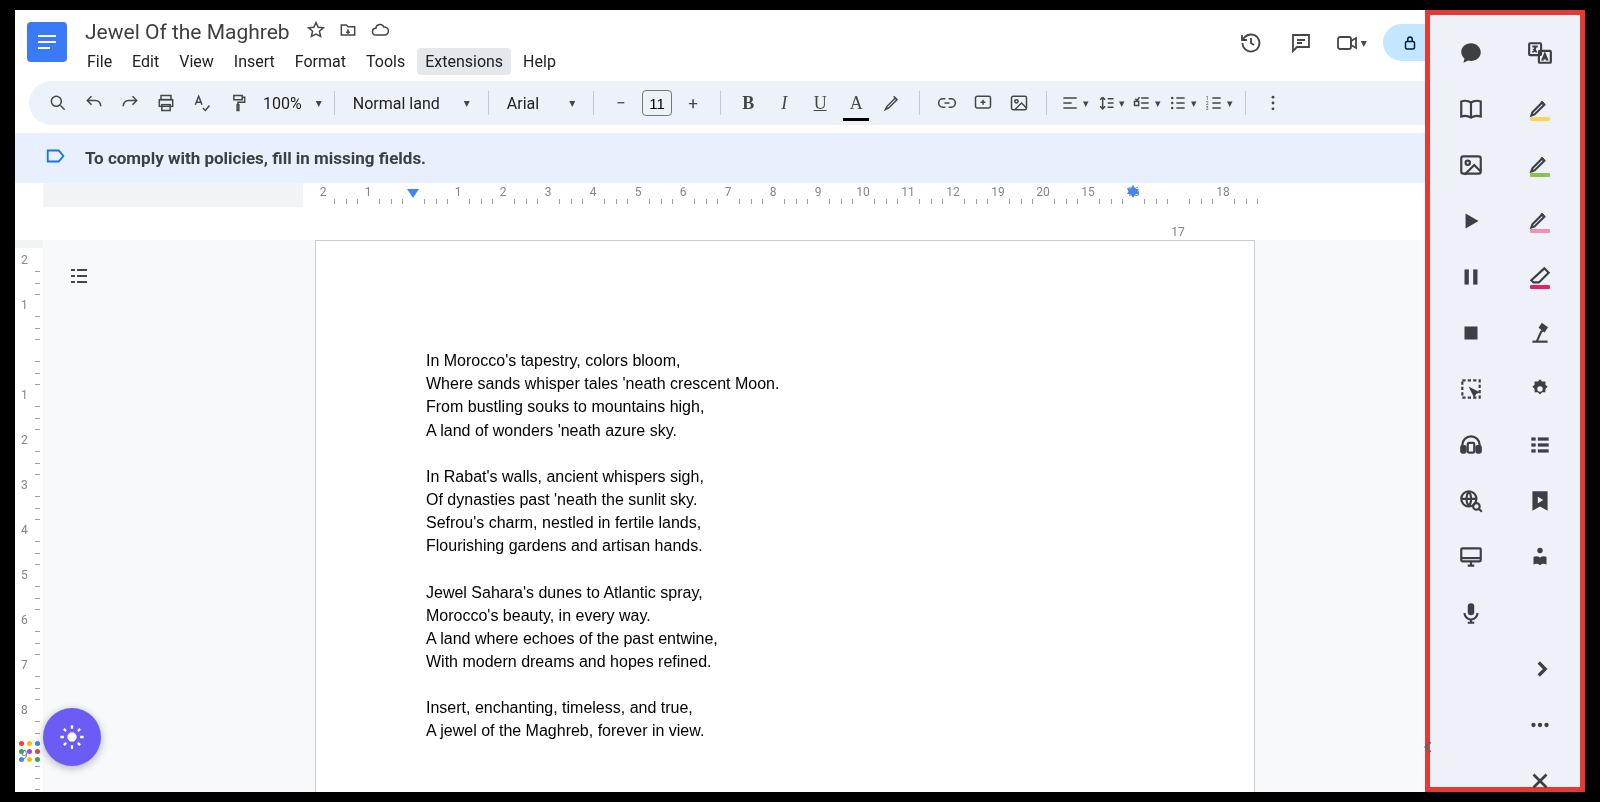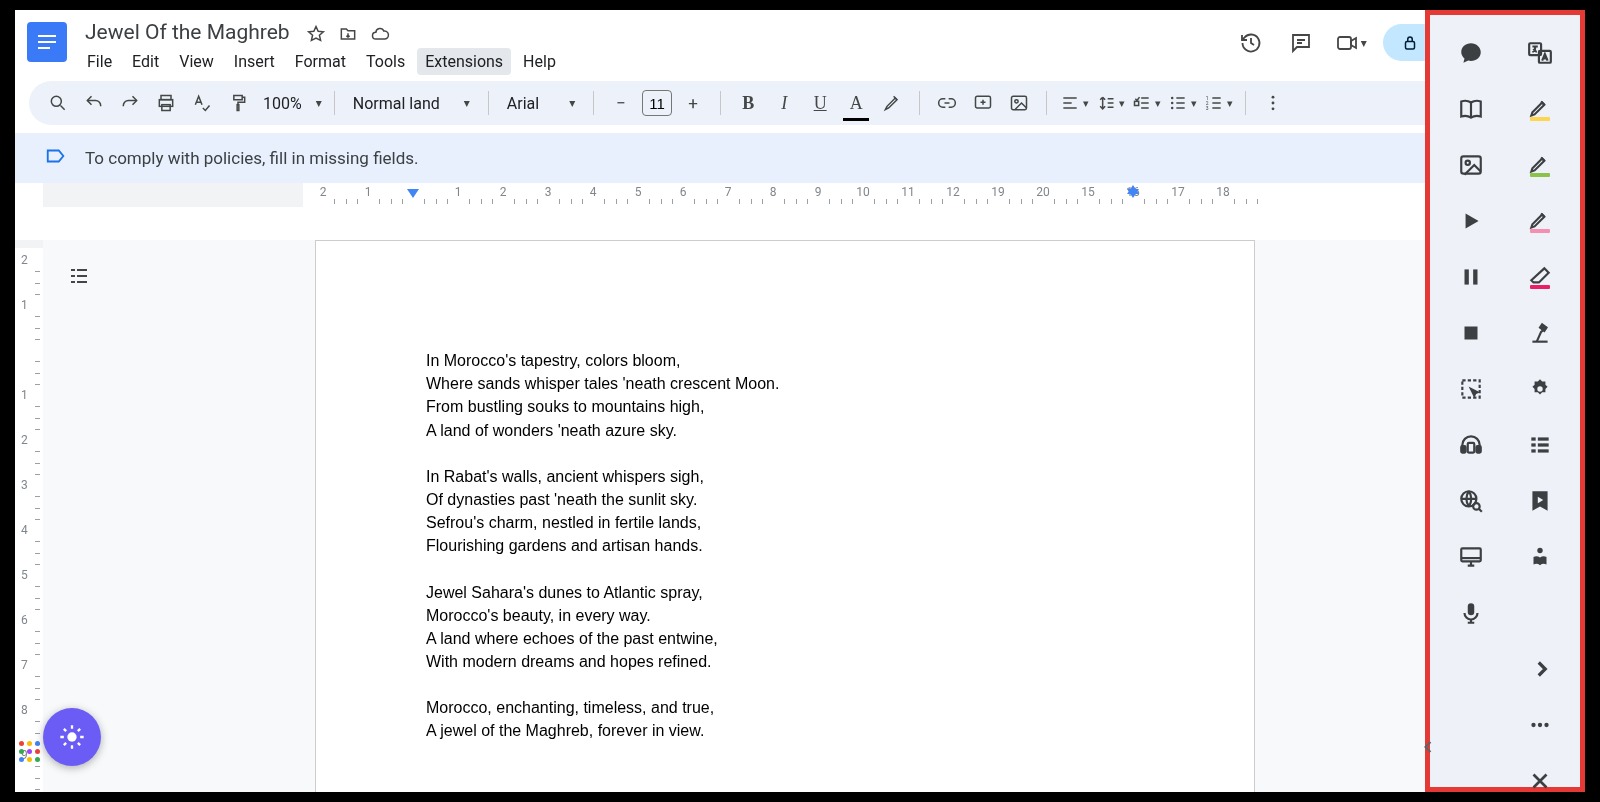--- a/index.html
+++ b/index.html
@@ -16,21 +16,21 @@
   html,body{margin:0;padding:0;height:100%;background:#000;font-family:"Google Sans",Roboto,Arial,sans-serif;color:var(--text);}
   .viewport{width:1600px;height:802px;position:relative;overflow:hidden;background:#000;}
   .app{position:absolute;left:15px;right:15px;top:10px;bottom:10px;background:#fff;overflow:hidden;}
   
   .header{display:flex;align-items:flex-start;padding:8px 12px 0 12px;gap:12px;}
   .doc-logo{width:40px;height:40px;background:#3b7af7;border-radius:4px;display:flex;align-items:center;justify-content:center;margin-top:4px;flex:0 0 auto;}
   .doc-logo span{width:18px;height:2px;background:#fff;position:relative;display:block;}
   .doc-logo span::before,.doc-logo span::after{content:"";position:absolute;left:0;height:2px;background:#fff;}
   .doc-logo span::before{top:-6px;width:18px;}
   .doc-logo span::after{top:6px;width:12px;}
-  .title-row{display:flex;align-items:flex-end;gap:8px;}
+  .title-row{display:flex;align-items:flex-start;gap:8px;}
   .doc-title{font-size:21px;color:#3c4043;padding:2px 6px;border-radius:4px;}
   .title-icon{color:var(--icon);width:24px;height:24px;display:flex;align-items:center;justify-content:center;cursor:pointer;}
   .title-icon svg{width:20px;height:20px;fill:none;stroke:currentColor;stroke-width:1.8;}
   .menubar{display:flex;gap:4px;margin-top:2px;}
   .menu-item{font-size:16px;color:var(--text);padding:4px 8px;border-radius:4px;cursor:pointer;}
   .menu-item.active{background:#e4e7eb;}
   .header-right{margin-left:auto;display:flex;align-items:center;gap:14px;padding-right:6px;padding-top:6px;}
   .hdr-btn{width:36px;height:36px;display:flex;align-items:center;justify-content:center;color:var(--icon);cursor:pointer;border-radius:18px;}
   .hdr-btn svg{width:24px;height:24px;fill:none;stroke:currentColor;stroke-width:1.8;}
   .video-btn{display:flex;align-items:center;gap:2px;}
@@ -54,21 +54,21 @@
   .fs-input{width:30px;height:26px;text-align:center;border:1px solid #747775;border-radius:4px;font-size:15px;background:transparent;}
   .bold{font-weight:700;font-family:serif;font-size:18px;}
   .ital{font-style:italic;font-family:serif;font-size:18px;}
   .und{text-decoration:underline;font-family:serif;font-size:18px;}
   .tc{font-family:serif;font-size:18px;position:relative;}
   .tc .bar{position:absolute;left:2px;right:2px;bottom:-3px;height:3px;background:#000;}
   .tc .bar.red{background:#d93025;}
   .drop::after{content:"▾";font-size:11px;color:var(--icon);margin-left:3px;}
 
   
-  .banner{margin-top:8px;background:var(--banner);display:flex;align-items:center;padding:12px 24px 12px 30px;font-size:17px;color:#3c4043;}
+  .banner{margin-top:8px;background:var(--banner);display:flex;align-items:center;padding:12px 24px 12px 30px;font-size:17px;color:#3c4043;font-weight:bold;}
   .banner .tag-icon{color:var(--blue);margin-right:18px;}
   .banner .tag-icon svg{width:22px;height:22px;fill:none;stroke:currentColor;stroke-width:2;}
   .banner .action{margin-left:auto;color:var(--blue);cursor:pointer;}
 
   
   .ruler-h{position:relative;height:24px;margin-left:28px;background:#fff;font-size:12px;color:#80868b;user-select:none;}
   .ruler-h .num{position:absolute;top:2px;transform:translateX(-50%);}
   .ruler-h .tick{position:absolute;top:16px;width:1px;height:5px;background:#9aa0a6;}
   .ruler-h .indent{position:absolute;top:6px;width:0;height:0;border-left:6px solid transparent;border-right:6px solid transparent;border-top:9px solid #4285f4;transform:translateX(-50%);}
   .ruler-h .right-ind{position:absolute;top:6px;width:0;height:0;border-left:6px solid transparent;border-right:6px solid transparent;border-top:9px solid #4285f4;transform:translateX(-50%);}
@@ -397,21 +397,21 @@
         <span class="tick" style="left: 1022.5px;"></span>
         <span class="tick" style="left: 1033.75px;"></span>
         <span class="num" style="left: 1045px;">15</span>
         <span class="tick" style="left: 1056.25px;"></span>
         <span class="tick" style="left: 1067.5px;"></span>
         <span class="tick" style="left: 1078.75px;"></span>
         <span class="num" style="left: 1090px;">16</span>
         <span class="tick" style="left: 1101.25px;"></span>
         <span class="tick" style="left: 1112.5px;"></span>
         <span class="tick" style="left: 1123.75px;"></span>
-        <span class="num" style="left: 1135px;">17</span>
+        <span class="num" style="left: 1135px; margin-top: 40px;">17</span>
         <span class="tick" style="left: 1146.25px;"></span>
         <span class="tick" style="left: 1157.5px;"></span>
         <span class="tick" style="left: 1168.75px;"></span>
         <span class="num" style="left: 1180px;">18</span>
         <span class="tick" style="left: 1191.25px;"></span>
         <span class="tick" style="left: 1202.5px;"></span>
         <span class="tick" style="left: 1213.75px;"></span>
         <div class="indent" style="left: 370px;"></div>
         <div class="right-ind" style="left: 1090px;"></div>
       </div>
@@ -481,21 +481,21 @@
 From bustling souks to mountains high,
 A land of wonders 'neath azure sky.</p>
               <p>In Rabat's walls, ancient whispers sigh,
 Of dynasties past 'neath the sunlit sky.
 Sefrou's charm, nestled in fertile lands,
 Flourishing gardens and artisan hands.</p>
               <p>Jewel Sahara's dunes to Atlantic spray,
 Morocco's beauty, in every way.
 A land where echoes of the past entwine,
 With modern dreams and hopes refined.</p>
-              <p>Morocco, enchanting, timeless, and true,
+              <p>Insert, enchanting, timeless, and true,
 A jewel of the Maghreb, forever in view.</p>
             </div>
         </div>
       </div>
     </div>
 
     <div class="fab-dots">
       <span style="background:#ea4335"></span>
         <span style="background:#fbbc04"></span>
         <span style="background:#4285f4"></span>

